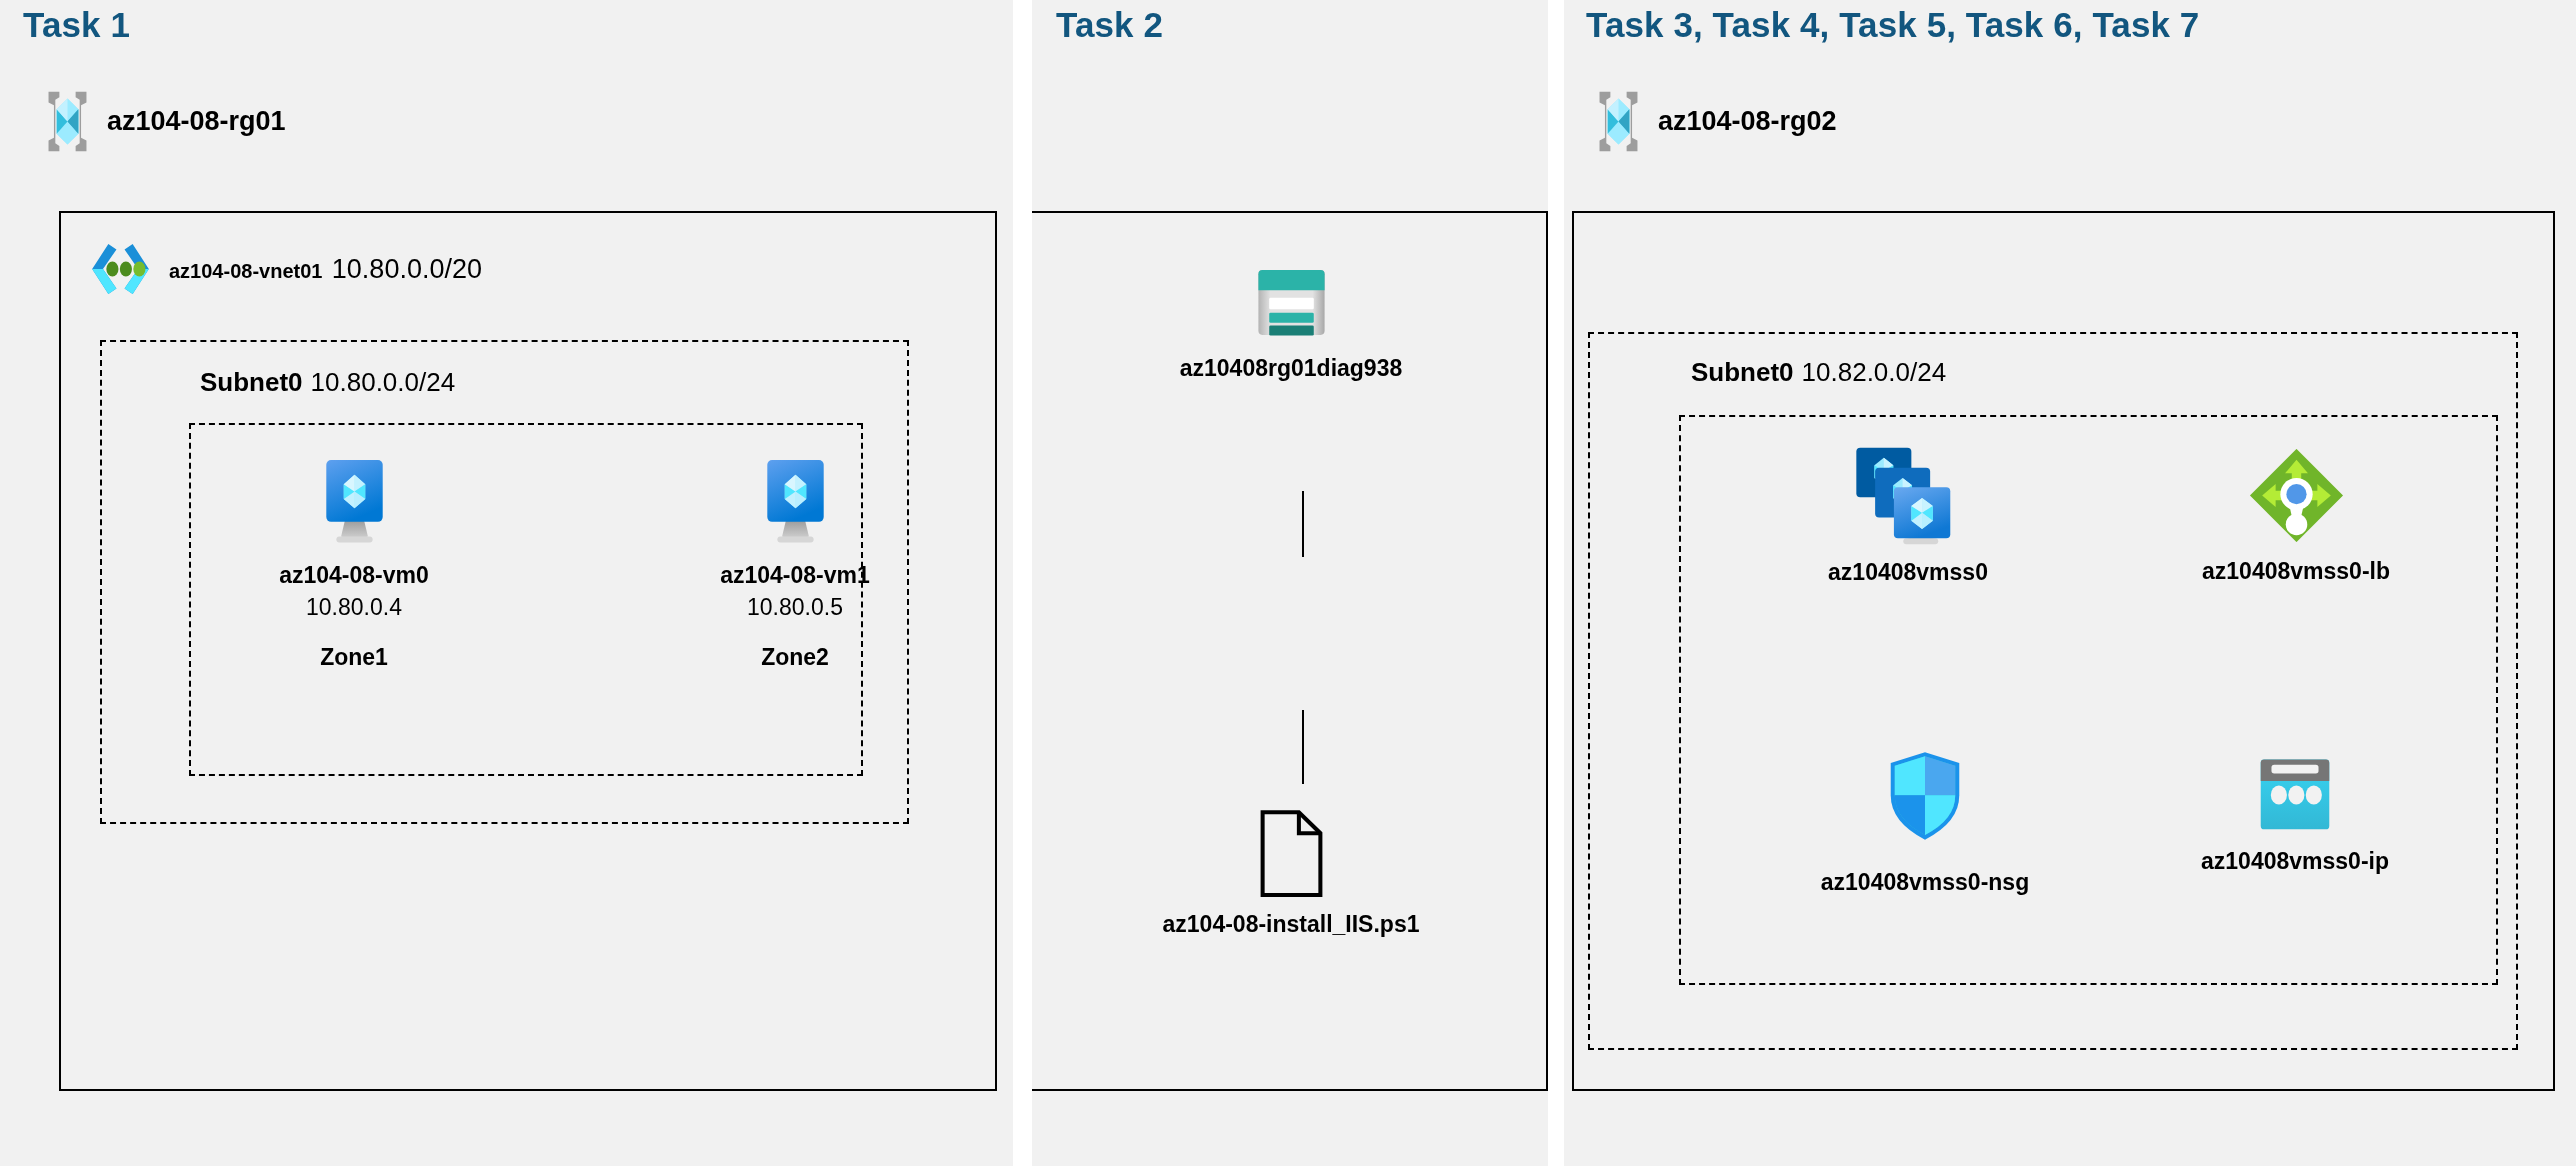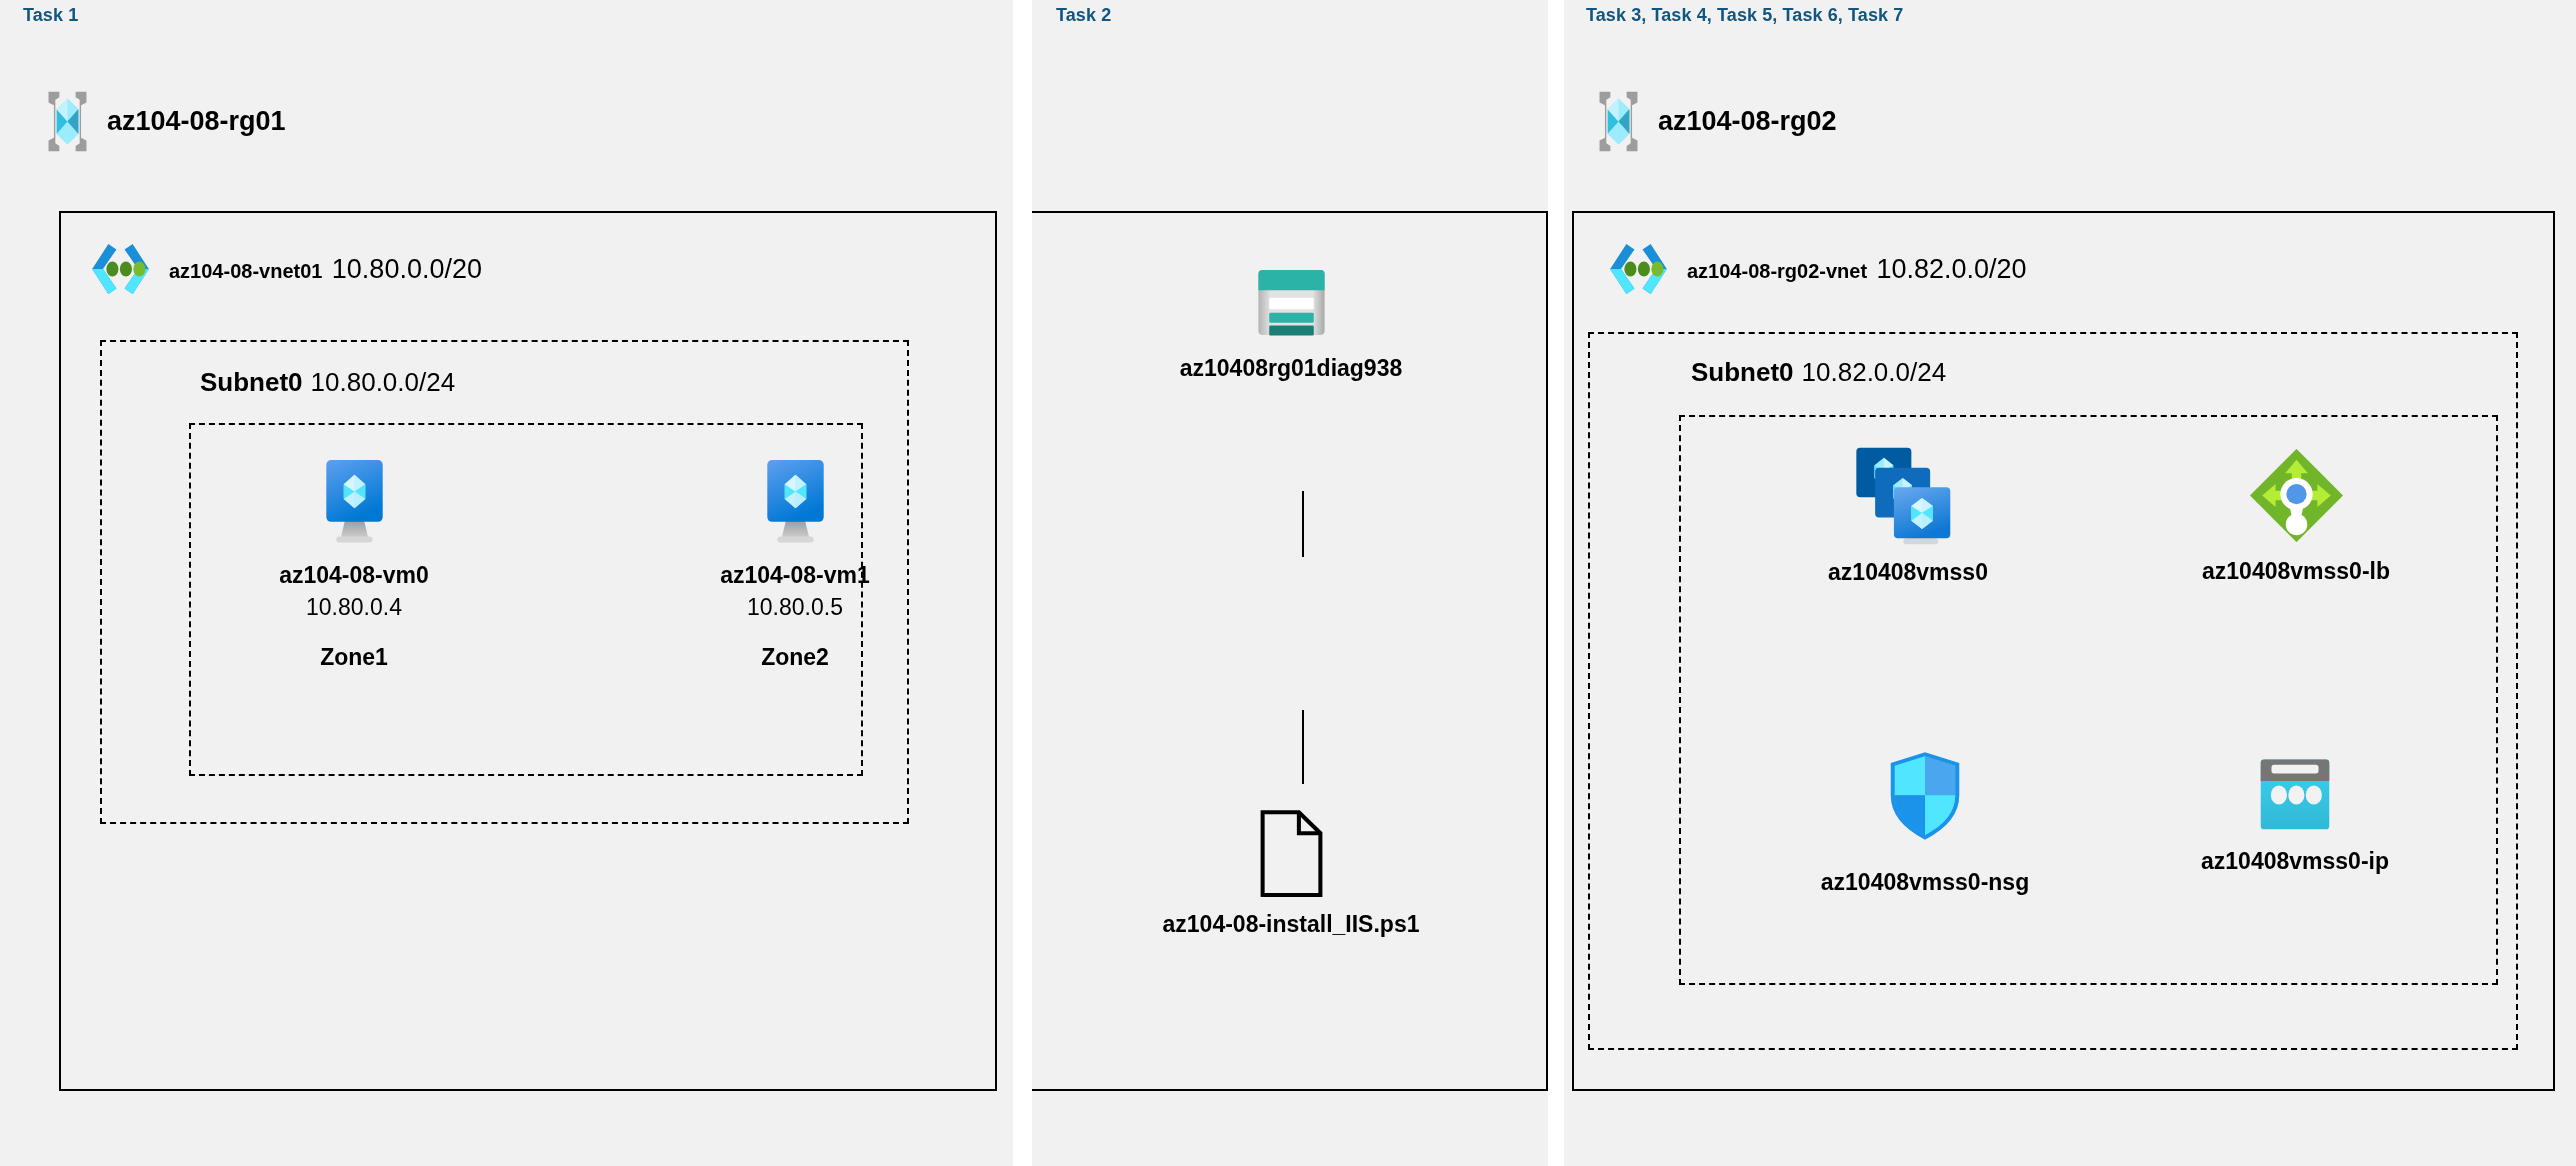--- a/index.html
+++ b/index.html
@@ -1,20 +1,20 @@
 <!DOCTYPE html>
 <html style="font-size:10.8px"><head>
 <meta charset="utf-8">
 <style>
   html,body{margin:0;padding:0;background:#ffffff;}
   body{font-family:"Liberation Sans",sans-serif;}
   #stage{position:relative;width:2576px;height:1166px;background:#ffffff;overflow:hidden;}
 
   .panel{position:absolute;background:#f1f1f1;}
-  .task-title{position:absolute;color:#12567f;font-weight:bold;font-size:18px;letter-spacing:0.1px;white-space:nowrap;}
+  .task-title{position:absolute;color:#12567f;font-weight:bold;font-size:35px;letter-spacing:0.1px;white-space:nowrap;}
 
   .rg-row{position:absolute;display:flex;align-items:center;gap:15px;}
   .rg-name{font-size:27px;font-weight:bold;color:#000;white-space:nowrap;}
 
   .solid-box{position:absolute;border:2.7px solid #000;background:transparent;box-sizing:border-box;}
   .dash-box{position:absolute;border:2.7px dashed #000;background:transparent;box-sizing:border-box;}
 
   .vnet-row{position:absolute;display:flex;align-items:center;gap:16px;white-space:nowrap;}
   .vnet-name{font-size:20px;font-weight:bold;color:#000;}
   .vnet-cidr{font-size:27px;font-weight:normal;color:#000;margin-left:9.4px;}
@@ -206,36 +206,20 @@
         <path d="M20 30 L36 48 L20 66 Z" fill="#32bedd"></path>
         <path d="M36 14 L20 30 L36 48 Z" fill="#c3f1ff"></path>
         <path d="M36 48 L52 66 L52 30 Z" fill="#32a0c0" opacity=".85"></path>
       </svg>
     </span>
     <span class="rg-name">az104-08-rg02</span>
   </div>
 
   <div class="solid-box" style="left:1572px;top:211px;width:983px;height:880px;"></div>
 
-  <div class="vnet-row" style="left:1606px;top:240px;">
-    <span>
-      <svg width="65" height="58" viewBox="0 0 96 86">
-        <path d="M30 6 L42 14 L22 43 L42 72 L30 80 L6 43 Z" fill="#1a8fd8"></path>
-        <path d="M22 43 L42 72 L30 80 L6 43 Z" fill="#50e6ff"></path>
-        <path d="M66 6 L54 14 L74 43 L54 72 L66 80 L90 43 Z" fill="#1a8fd8"></path>
-        <path d="M74 43 L54 72 L66 80 L90 43 Z" fill="#50e6ff"></path>
-        <ellipse cx="36" cy="43" rx="9" ry="11" fill="#4c8c1e"></ellipse>
-        <ellipse cx="56" cy="43" rx="9" ry="11" fill="#4c8c1e"></ellipse>
-        <ellipse cx="76" cy="43" rx="9" ry="11" fill="#76bc2d"></ellipse>
-      </svg>
-    </span>
-    <span>
-      <span class="vnet-name">az104-08-rg02-vnet</span><span class="vnet-cidr">10.82.0.0/20</span>
-    </span>
-  </div>
 
   <div class="dash-box" style="left:1588px;top:332px;width:930px;height:718px;"></div>
 
   <div class="subnet-label" style="left:1691px;top:357px;">
     <span class="subnet-name">Subnet0</span><span class="subnet-cidr">10.82.0.0/24</span>
   </div>
 
   <div class="dash-box" style="left:1679px;top:415px;width:819px;height:570px;"></div>
 
   <div class="node" style="left:1770px;top:445px;width:276px;">

